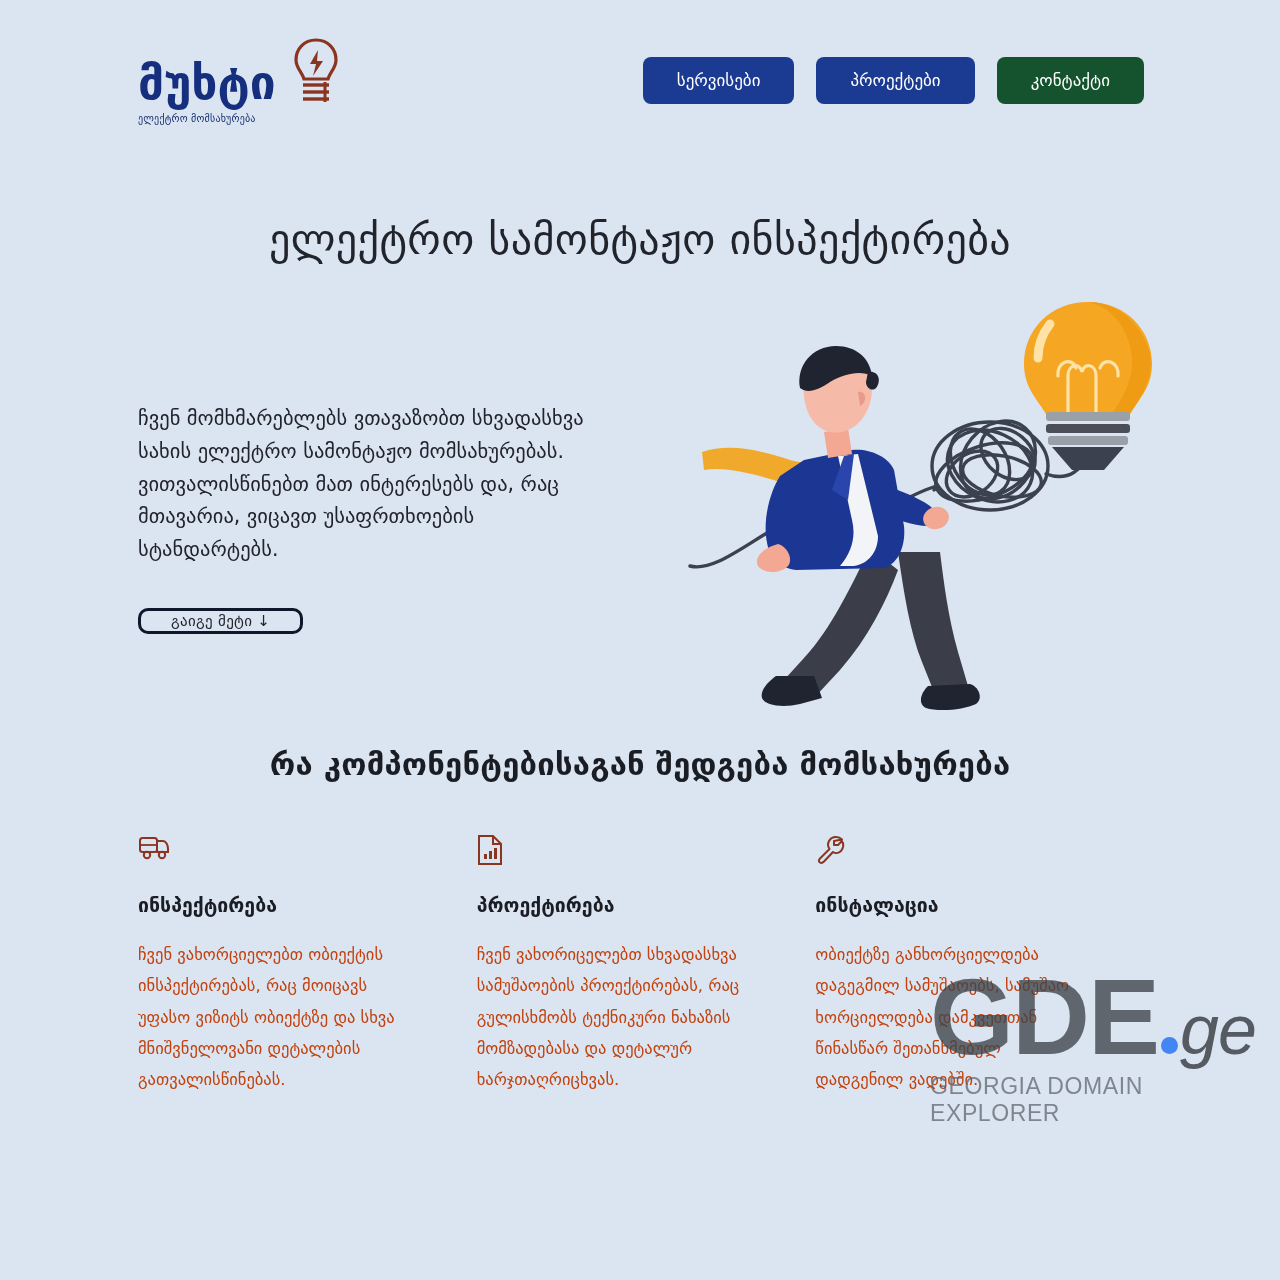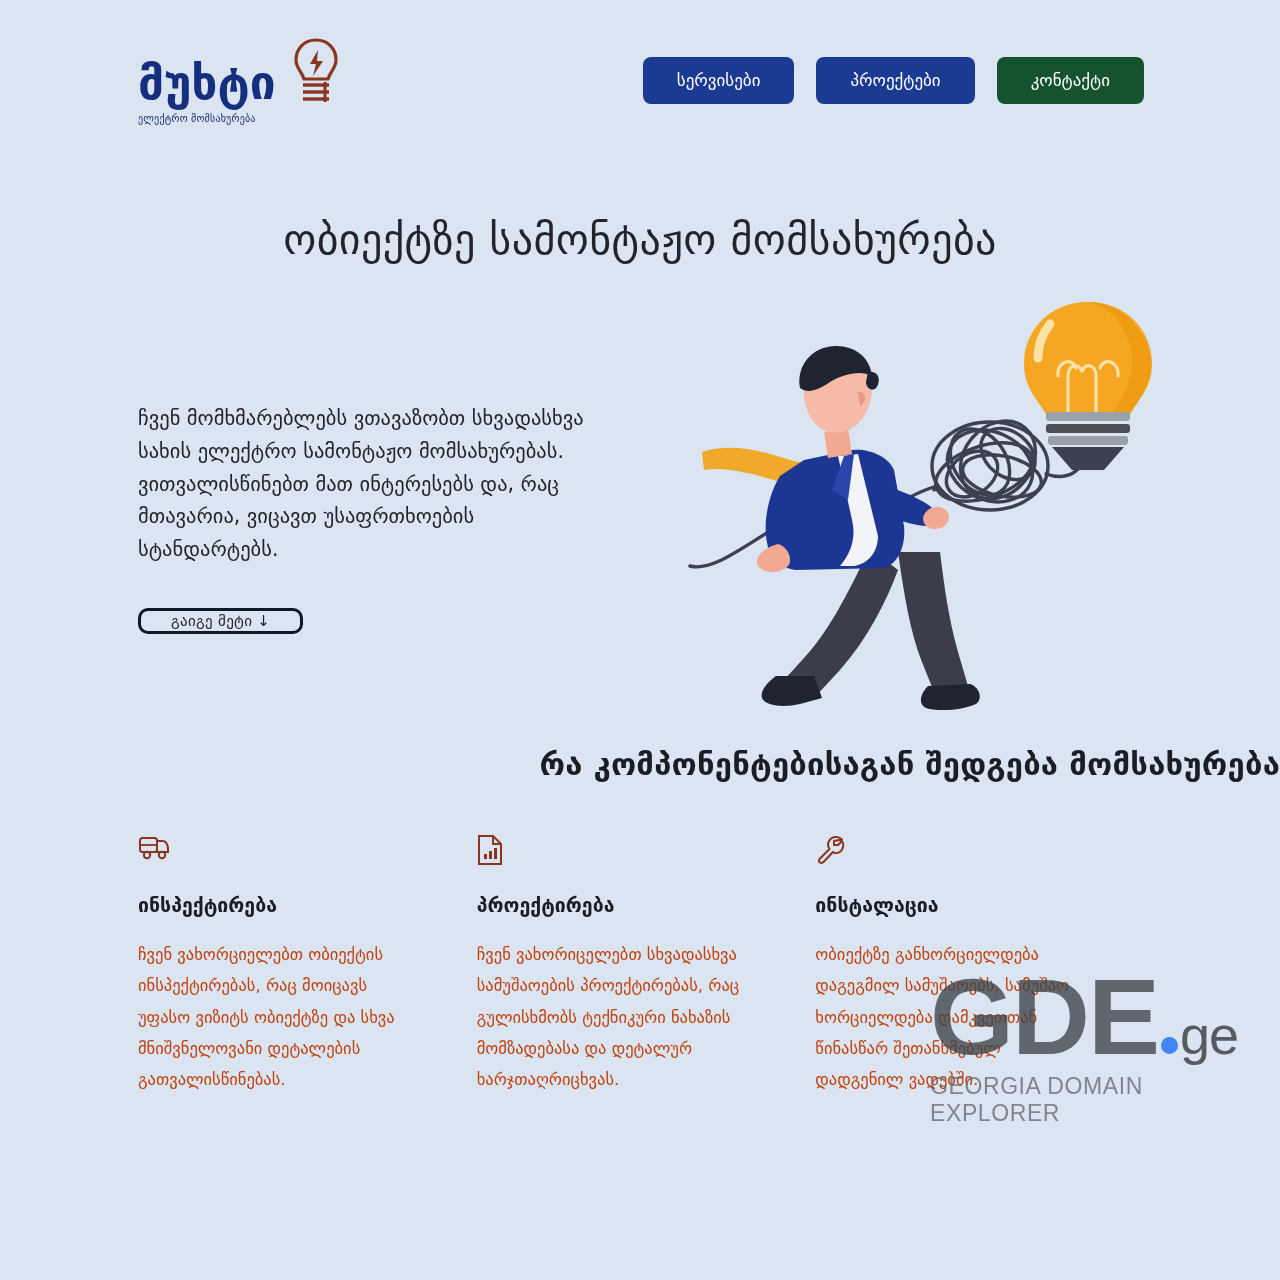--- a/index.html
+++ b/index.html
@@ -116,21 +116,21 @@
   .hero-art {
     position: absolute;
     left: 672px;
     top: -100px;
     width: 500px;
     height: 440px;
   }
 
   
   .section-title {
-    text-align: right;
+    text-align: center;
     font-size: 31px;
     font-weight: 700;
     color: #1b1d24;
     margin-top: 112px;
     letter-spacing: .2px;
   }
 
   .cards {
     display: flex;
     padding: 0 138px;
@@ -174,24 +174,25 @@
   .wm-dot {
     display: inline-block;
     width: 17px;
     height: 17px;
     border-radius: 50%;
     background: #4285f4;
     margin: 0 2px 0 3px;
   }
   .wm-ge {
     font-family: "Liberation Sans", sans-serif;
-    font-size: 54px;
+    font-size: 70px;
     font-weight: 400;
     color: rgba(62,66,72,0.85);
     letter-spacing: -1px;
+    font-style: italic;
   }
   .wm-sub {
     font-family: "Liberation Sans", sans-serif;
     font-size: 23px;
     font-weight: 400;
     color: rgba(90,96,104,0.72);
     letter-spacing: .6px;
     margin-top: 4px;
   }
 </style>
@@ -217,21 +218,21 @@
     <div class="brand-sub">ელექტრო მომსახურება</div>
   </div>
 
   <nav class="nav">
     <button class="nav-btn primary">სერვისები</button>
     <button class="nav-btn primary">პროექტები</button>
     <button class="nav-btn accent">კონტაქტი</button>
   </nav>
 </header>
 
-<h1 class="hero-title">ობიექტზე სამონტაჟო მომსახურება</h1>
+<h1 class="hero-title">ელექტრო სამონტაჟო ინსპექტირება</h1>
 
 <section class="hero">
   <div class="hero-left">
     <p class="hero-copy">ჩვენ მომხმარებლებს ვთავაზობთ სხვადასხვა სახის ელექტრო სამონტაჟო მომსახურებას. ვითვალისწინებთ მათ ინტერესებს და, რაც მთავარია, ვიცავთ უსაფრთხოების სტანდარტებს.</p>
     <button class="hero-cta">გაიგე მეტი ↓</button>
   </div>
 
   <div class="hero-art">
     <svg viewBox="0 0 500 440" width="500" height="440">
 

